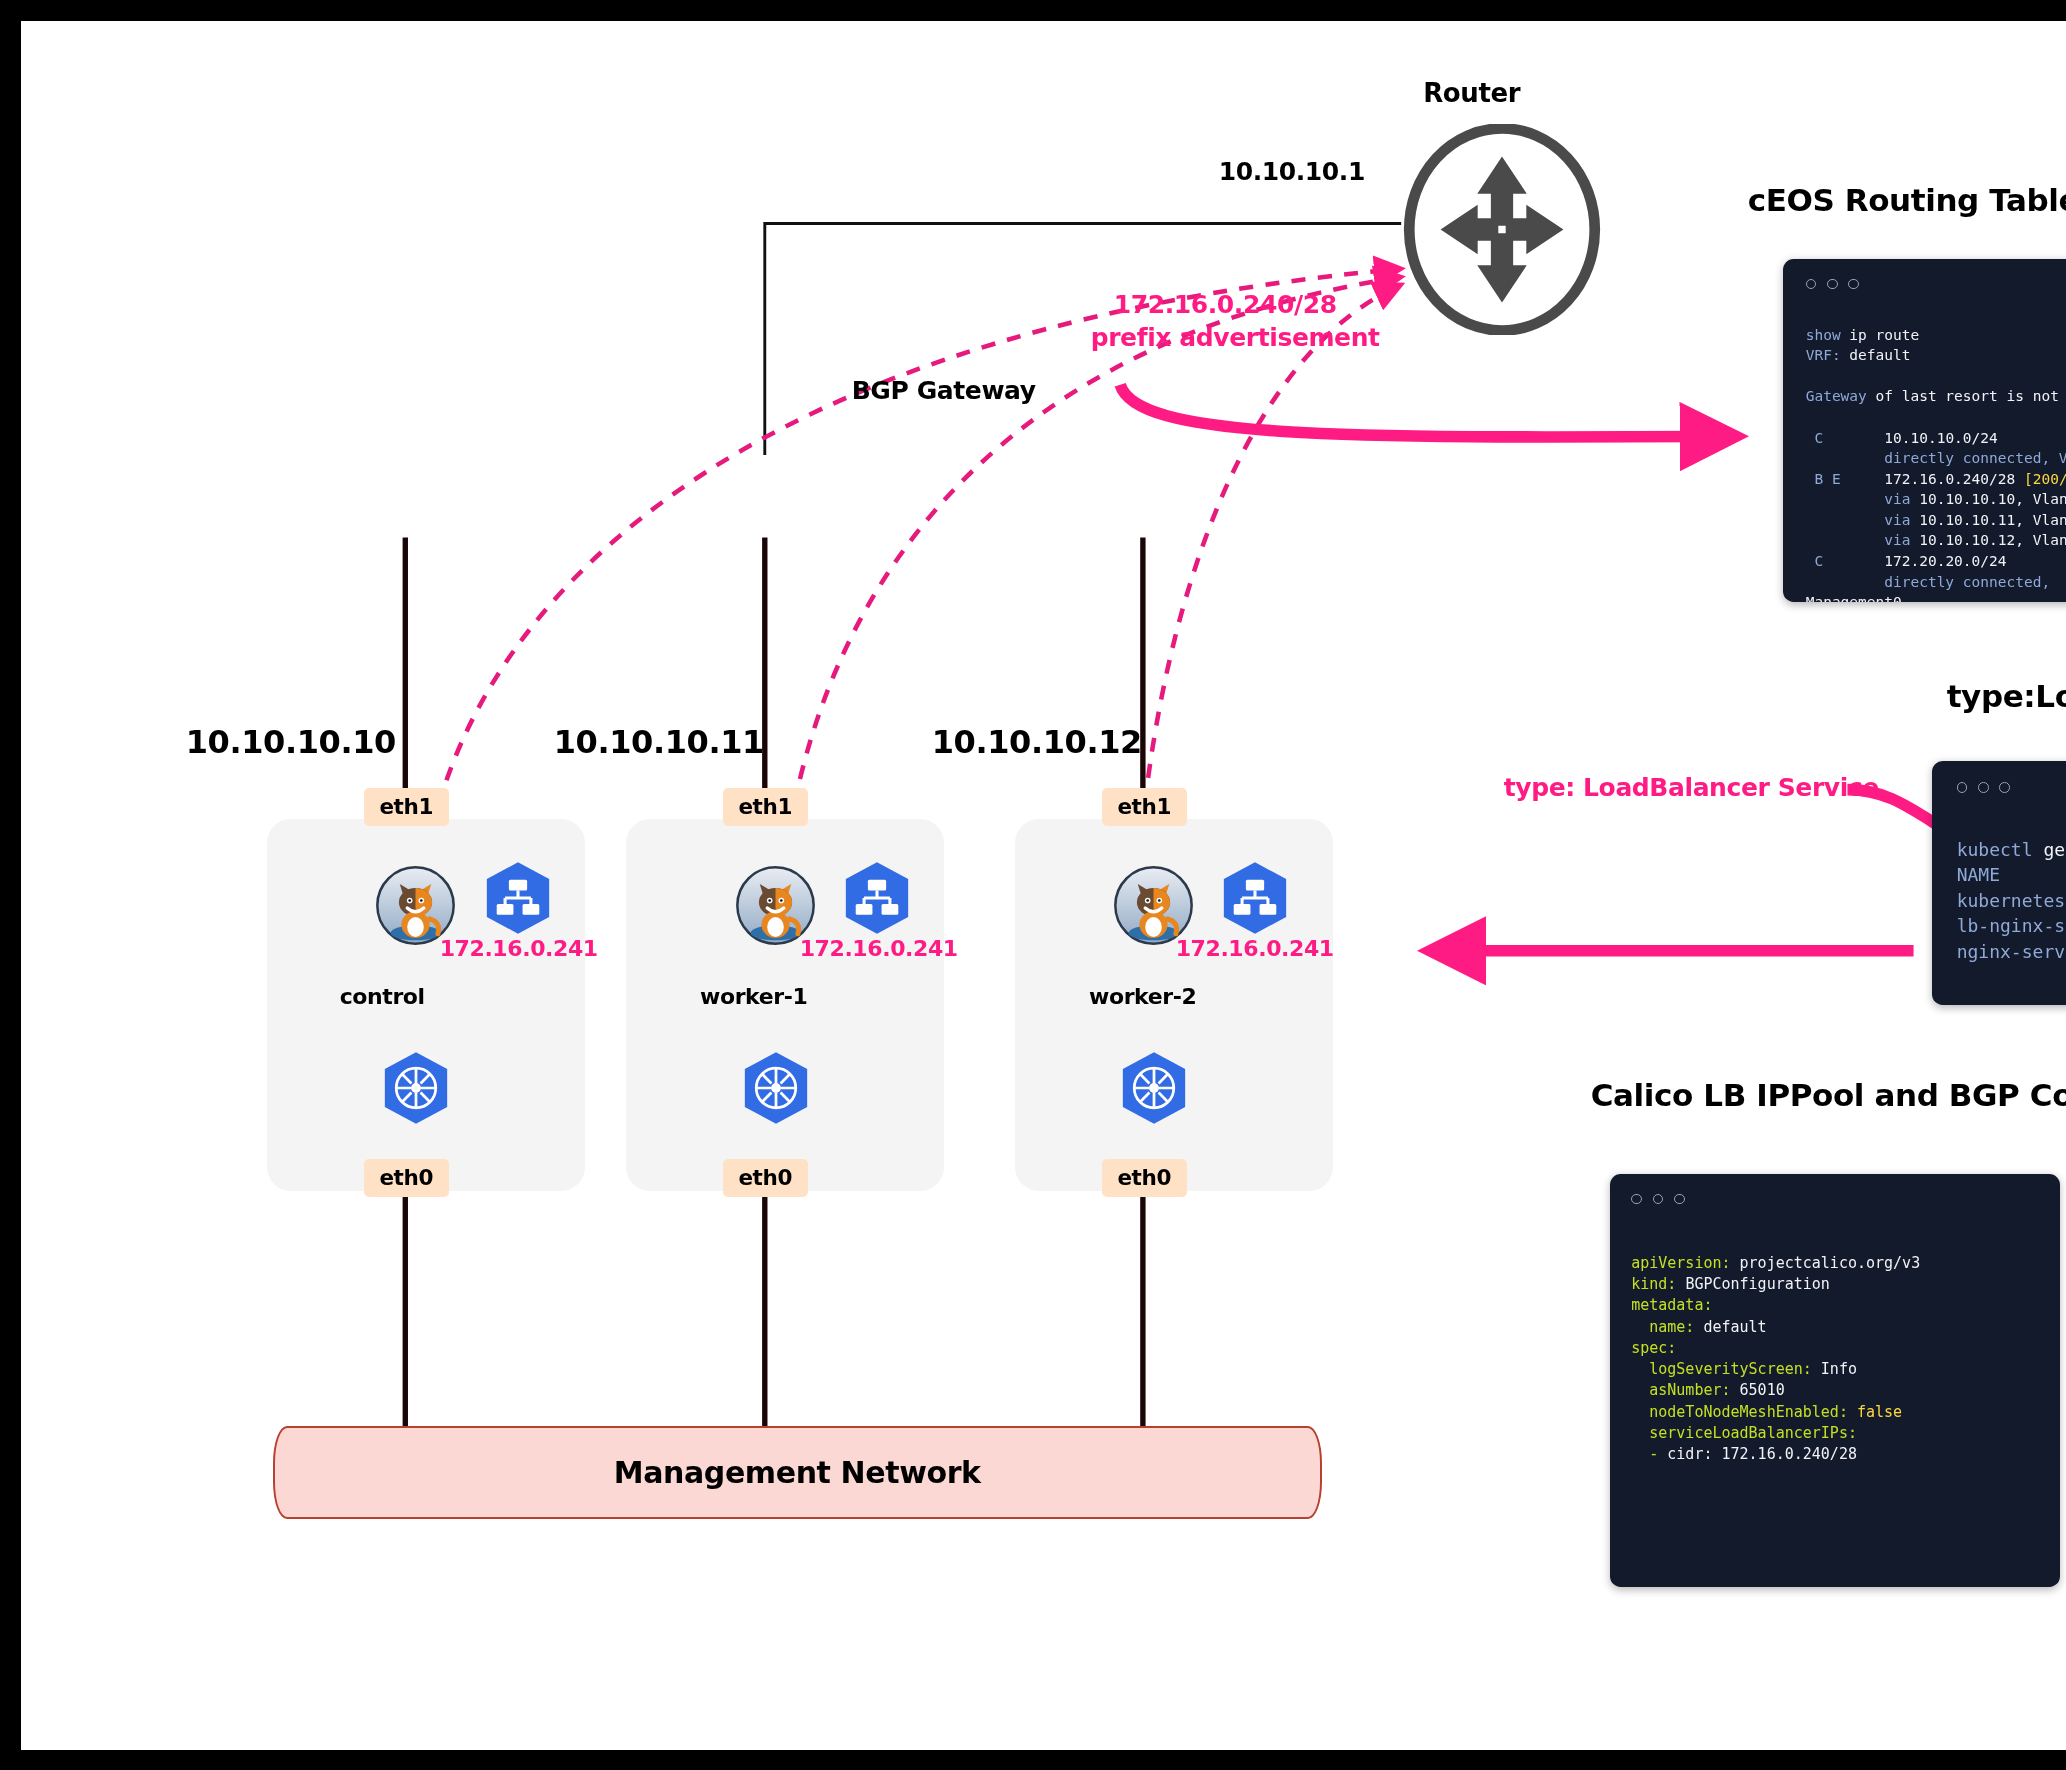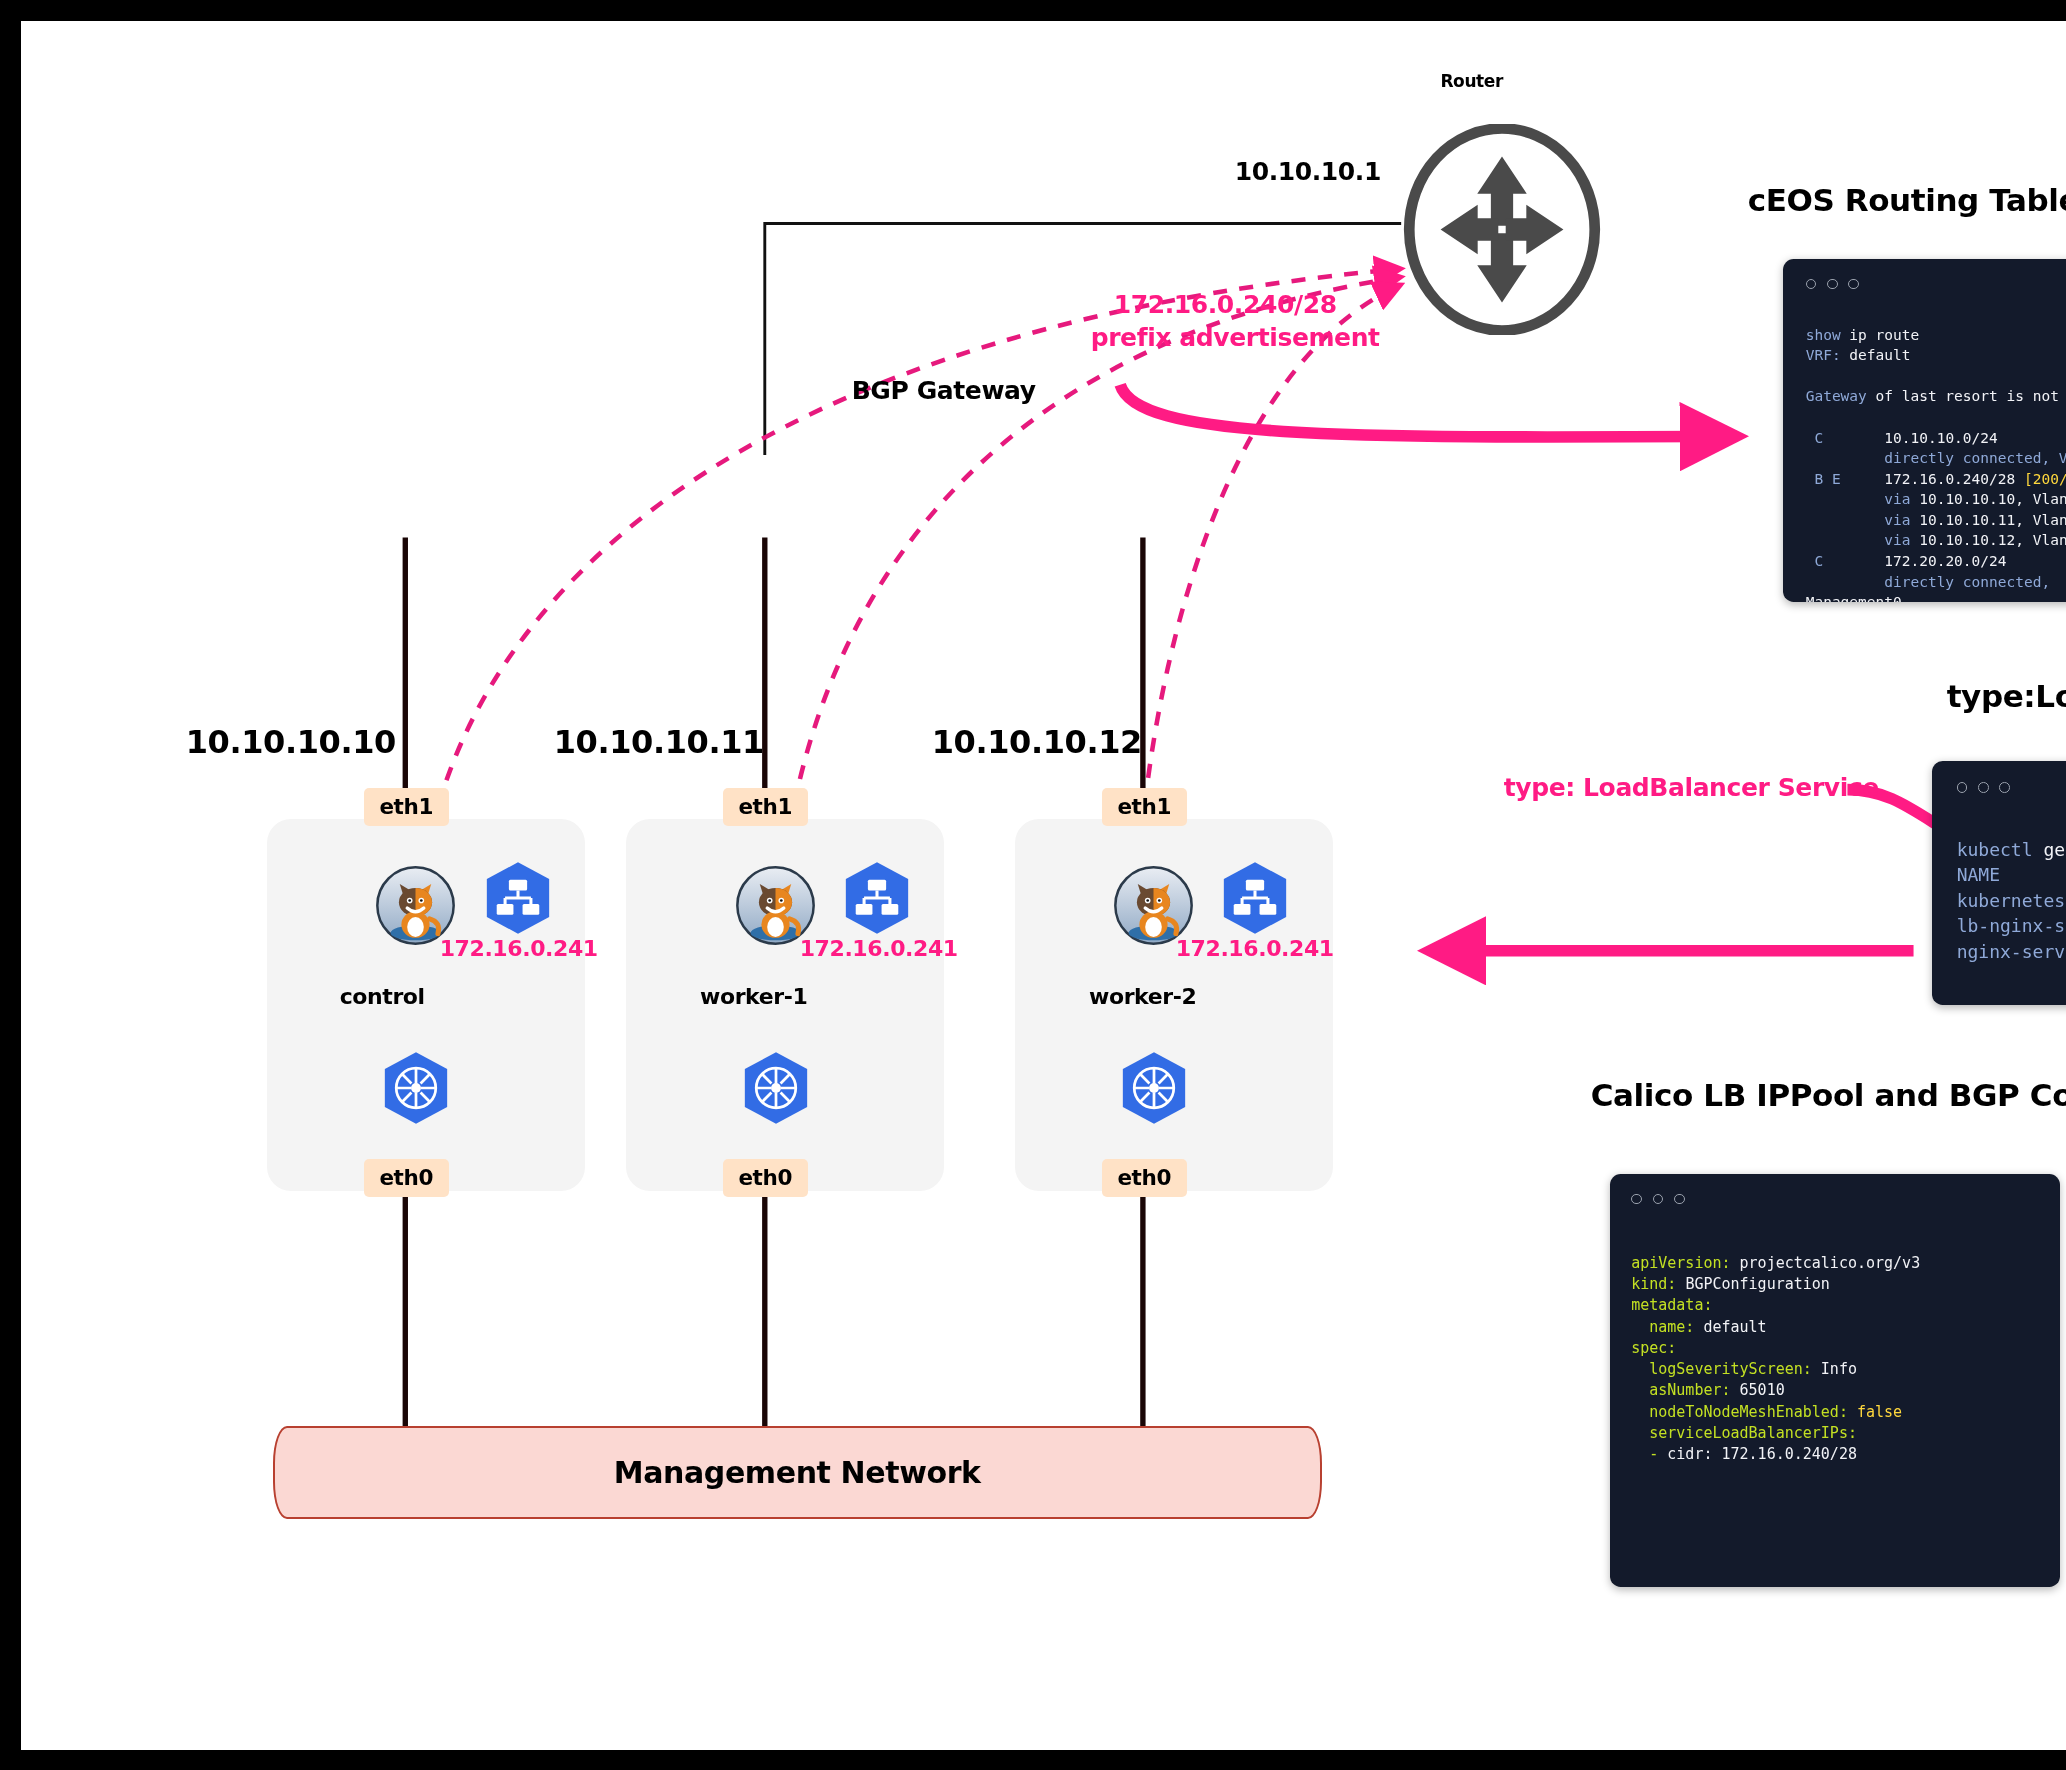--- a/index.html
+++ b/index.html
@@ -104,23 +104,23 @@
 
     <path d="M2660,880 C2700,1010 3180,1010 4140,1005" stroke="#ff1b84" stroke-width="28" fill="none" marker-end="url(#pinkArrowBig)"></path>
 
     <path d="M4420,1860 C4700,1860 4620,2230 6180,2225" stroke="#ff1b84" stroke-width="28" fill="none" marker-end="url(#pinkArrowBig)"></path>
 
     <path d="M4580,2250 C4100,2250 3700,2250 3420,2250" stroke="#ff1b84" stroke-width="28" fill="none" marker-end="url(#pinkArrowBig)"></path>
 
     <rect x="6105" y="2120" width="505" height="335" rx="40" ry="40" fill="none" stroke="#ff1b84" stroke-width="26"></rect>
   </svg>
 
-  <div class="abs" style="left:1360px;top:50px;width:182px;text-align:center;font-size:17px;font-weight:700;color:#000;letter-spacing:-0.4px;">Router</div>
-
-  <div class="abs" style="left:1198px;top:136px;font-size:25px;font-weight:700;color:#000;letter-spacing:-0.4px;white-space:nowrap;margin-left:16px;">10.10.10.1</div>
+  <div class="abs" style="left:1360px;top:57px;width:182px;text-align:center;font-size:26px;font-weight:700;color:#000;letter-spacing:-0.4px;">Router</div>
+
+  <div class="abs" style="left:1198px;top:136px;font-size:25px;font-weight:700;color:#000;letter-spacing:-0.4px;white-space:nowrap;">10.10.10.1</div>
 
   <svg class="abs" style="left:1380px;top:103px;" width="202" height="211" viewBox="0 0 490 510">
     <ellipse cx="245" cy="255" rx="225" ry="245" fill="#ffffff" stroke="#4a4a4a" stroke-width="26"></ellipse>
     <g fill="#4a4a4a">
 
       <path d="M245,78 L305,168 L272,168 L272,246 L218,246 L218,168 L185,168 Z"></path>
 
       <path d="M245,432 L185,342 L218,342 L218,264 L272,264 L272,342 L305,342 Z"></path>
 
       <path d="M96,255 L186,195 L186,228 L236,228 L236,282 L186,282 L186,315 Z"></path>

